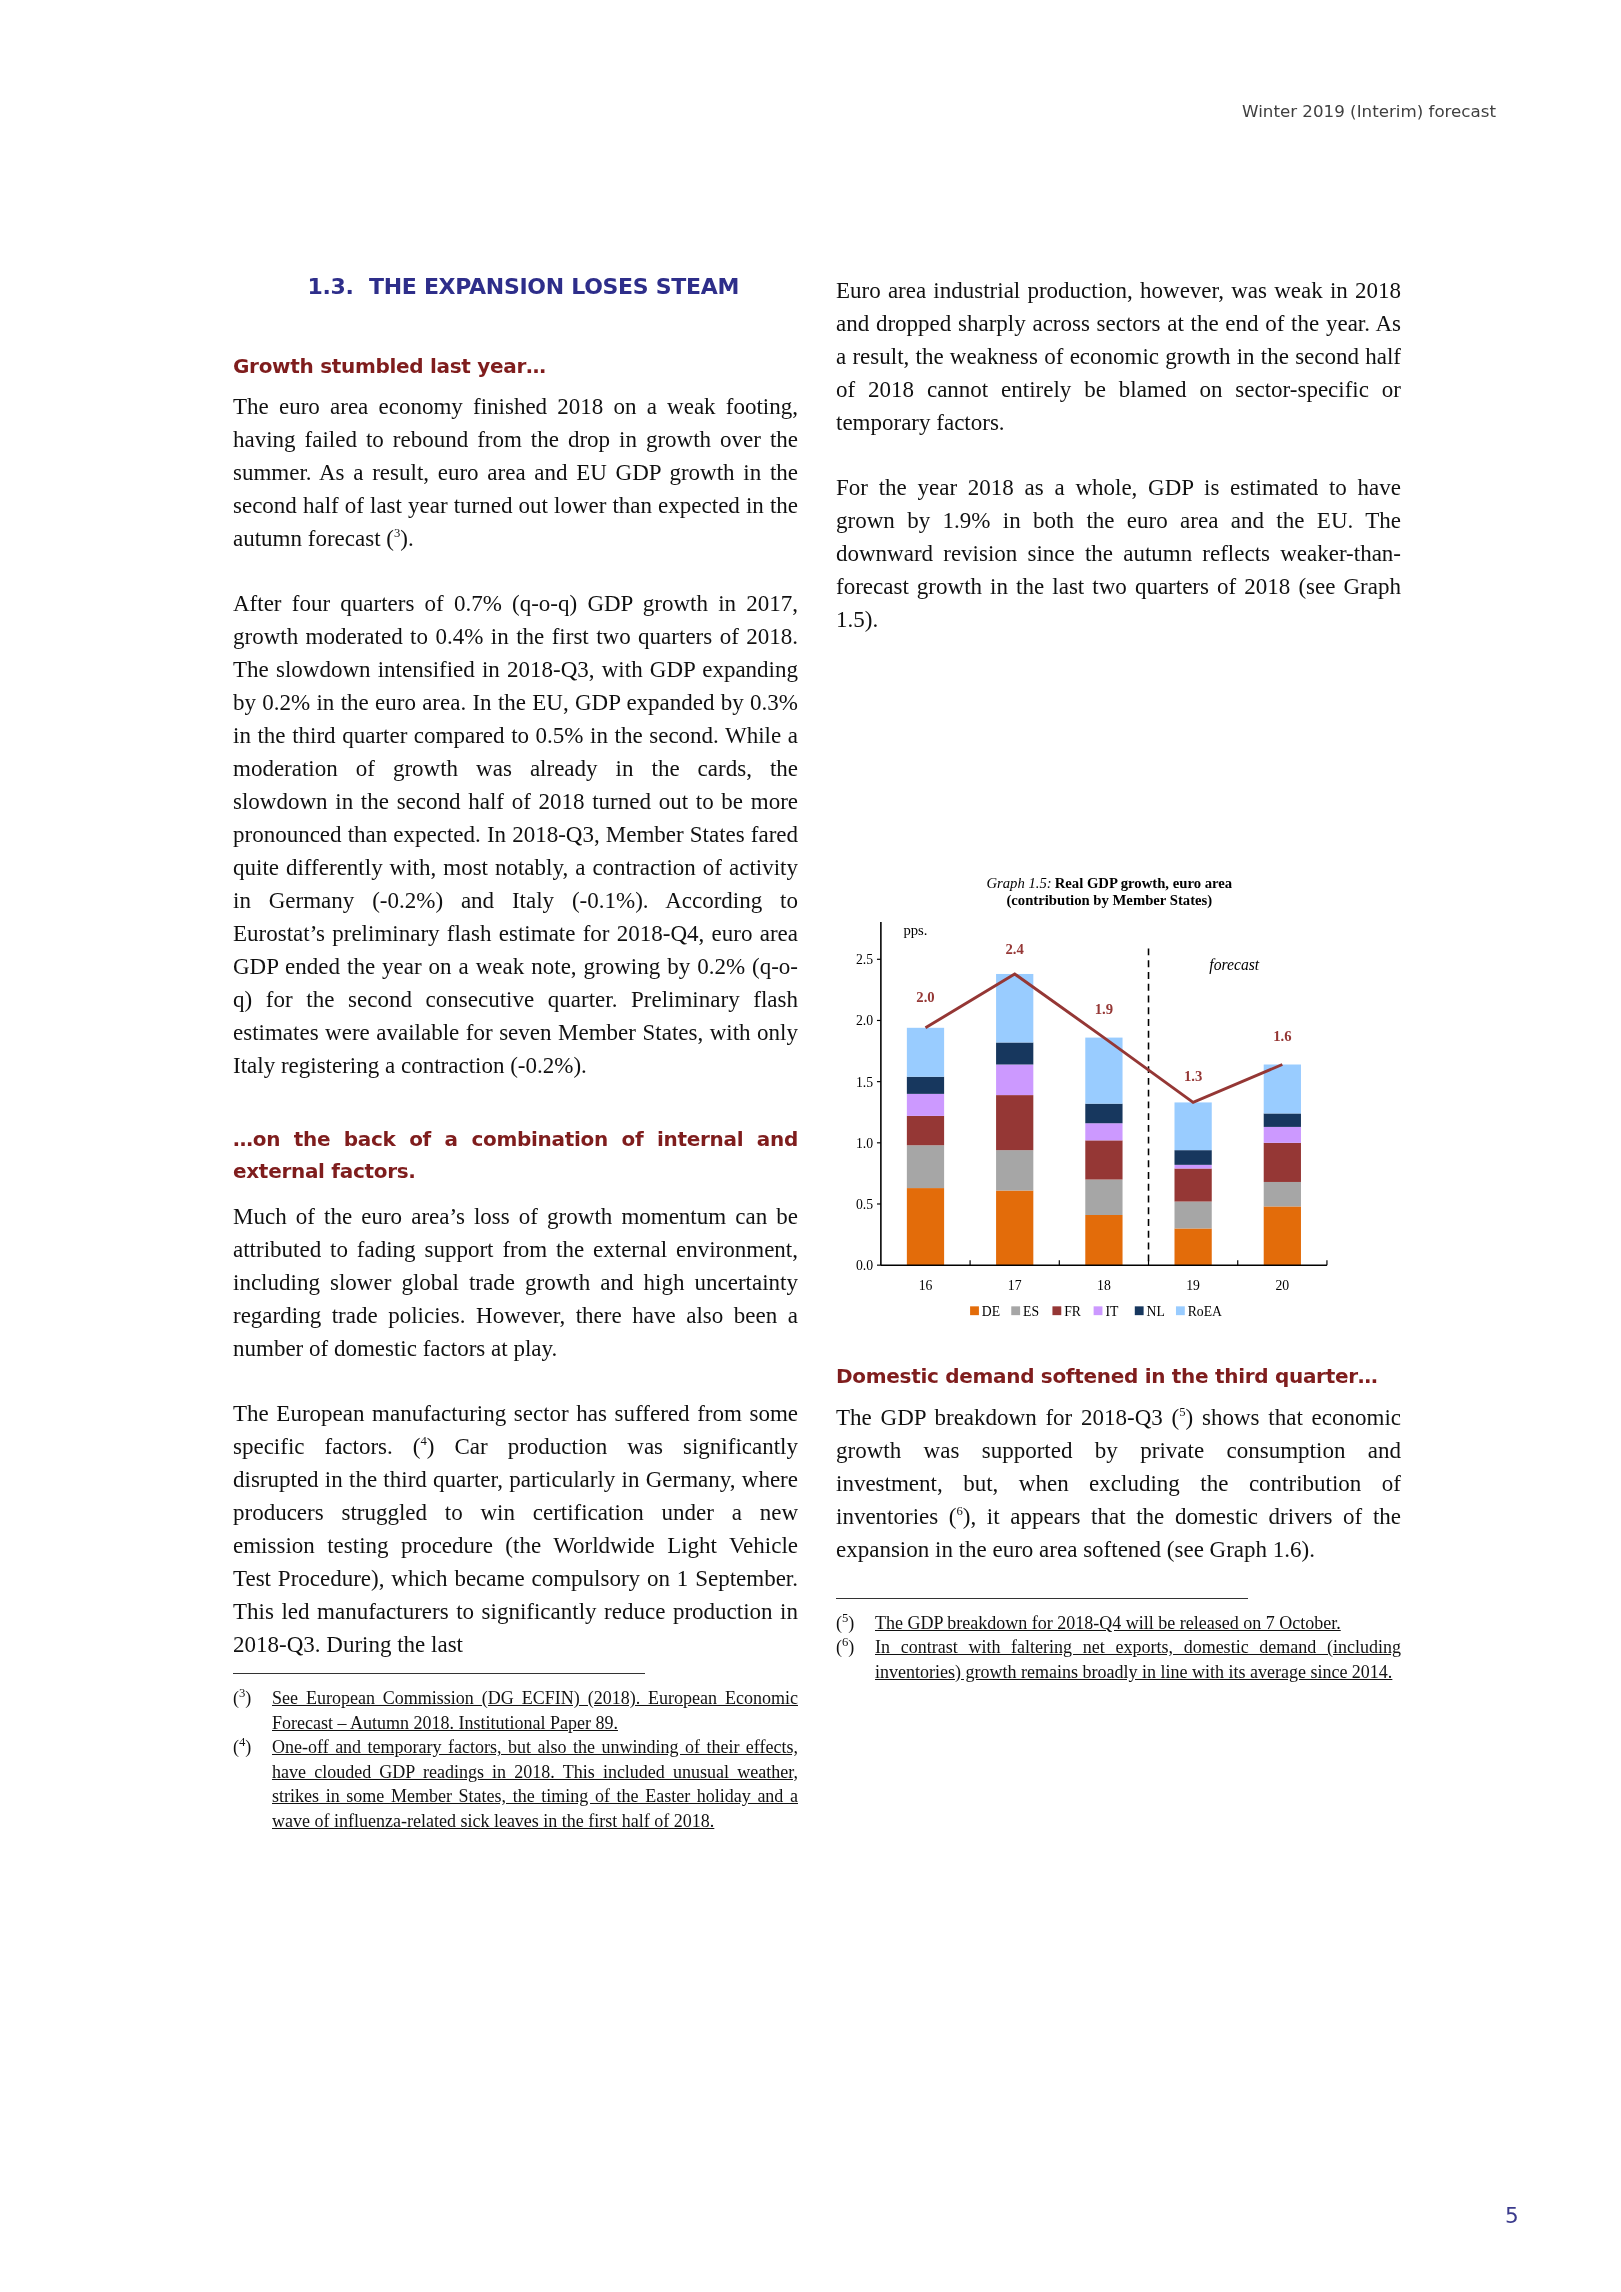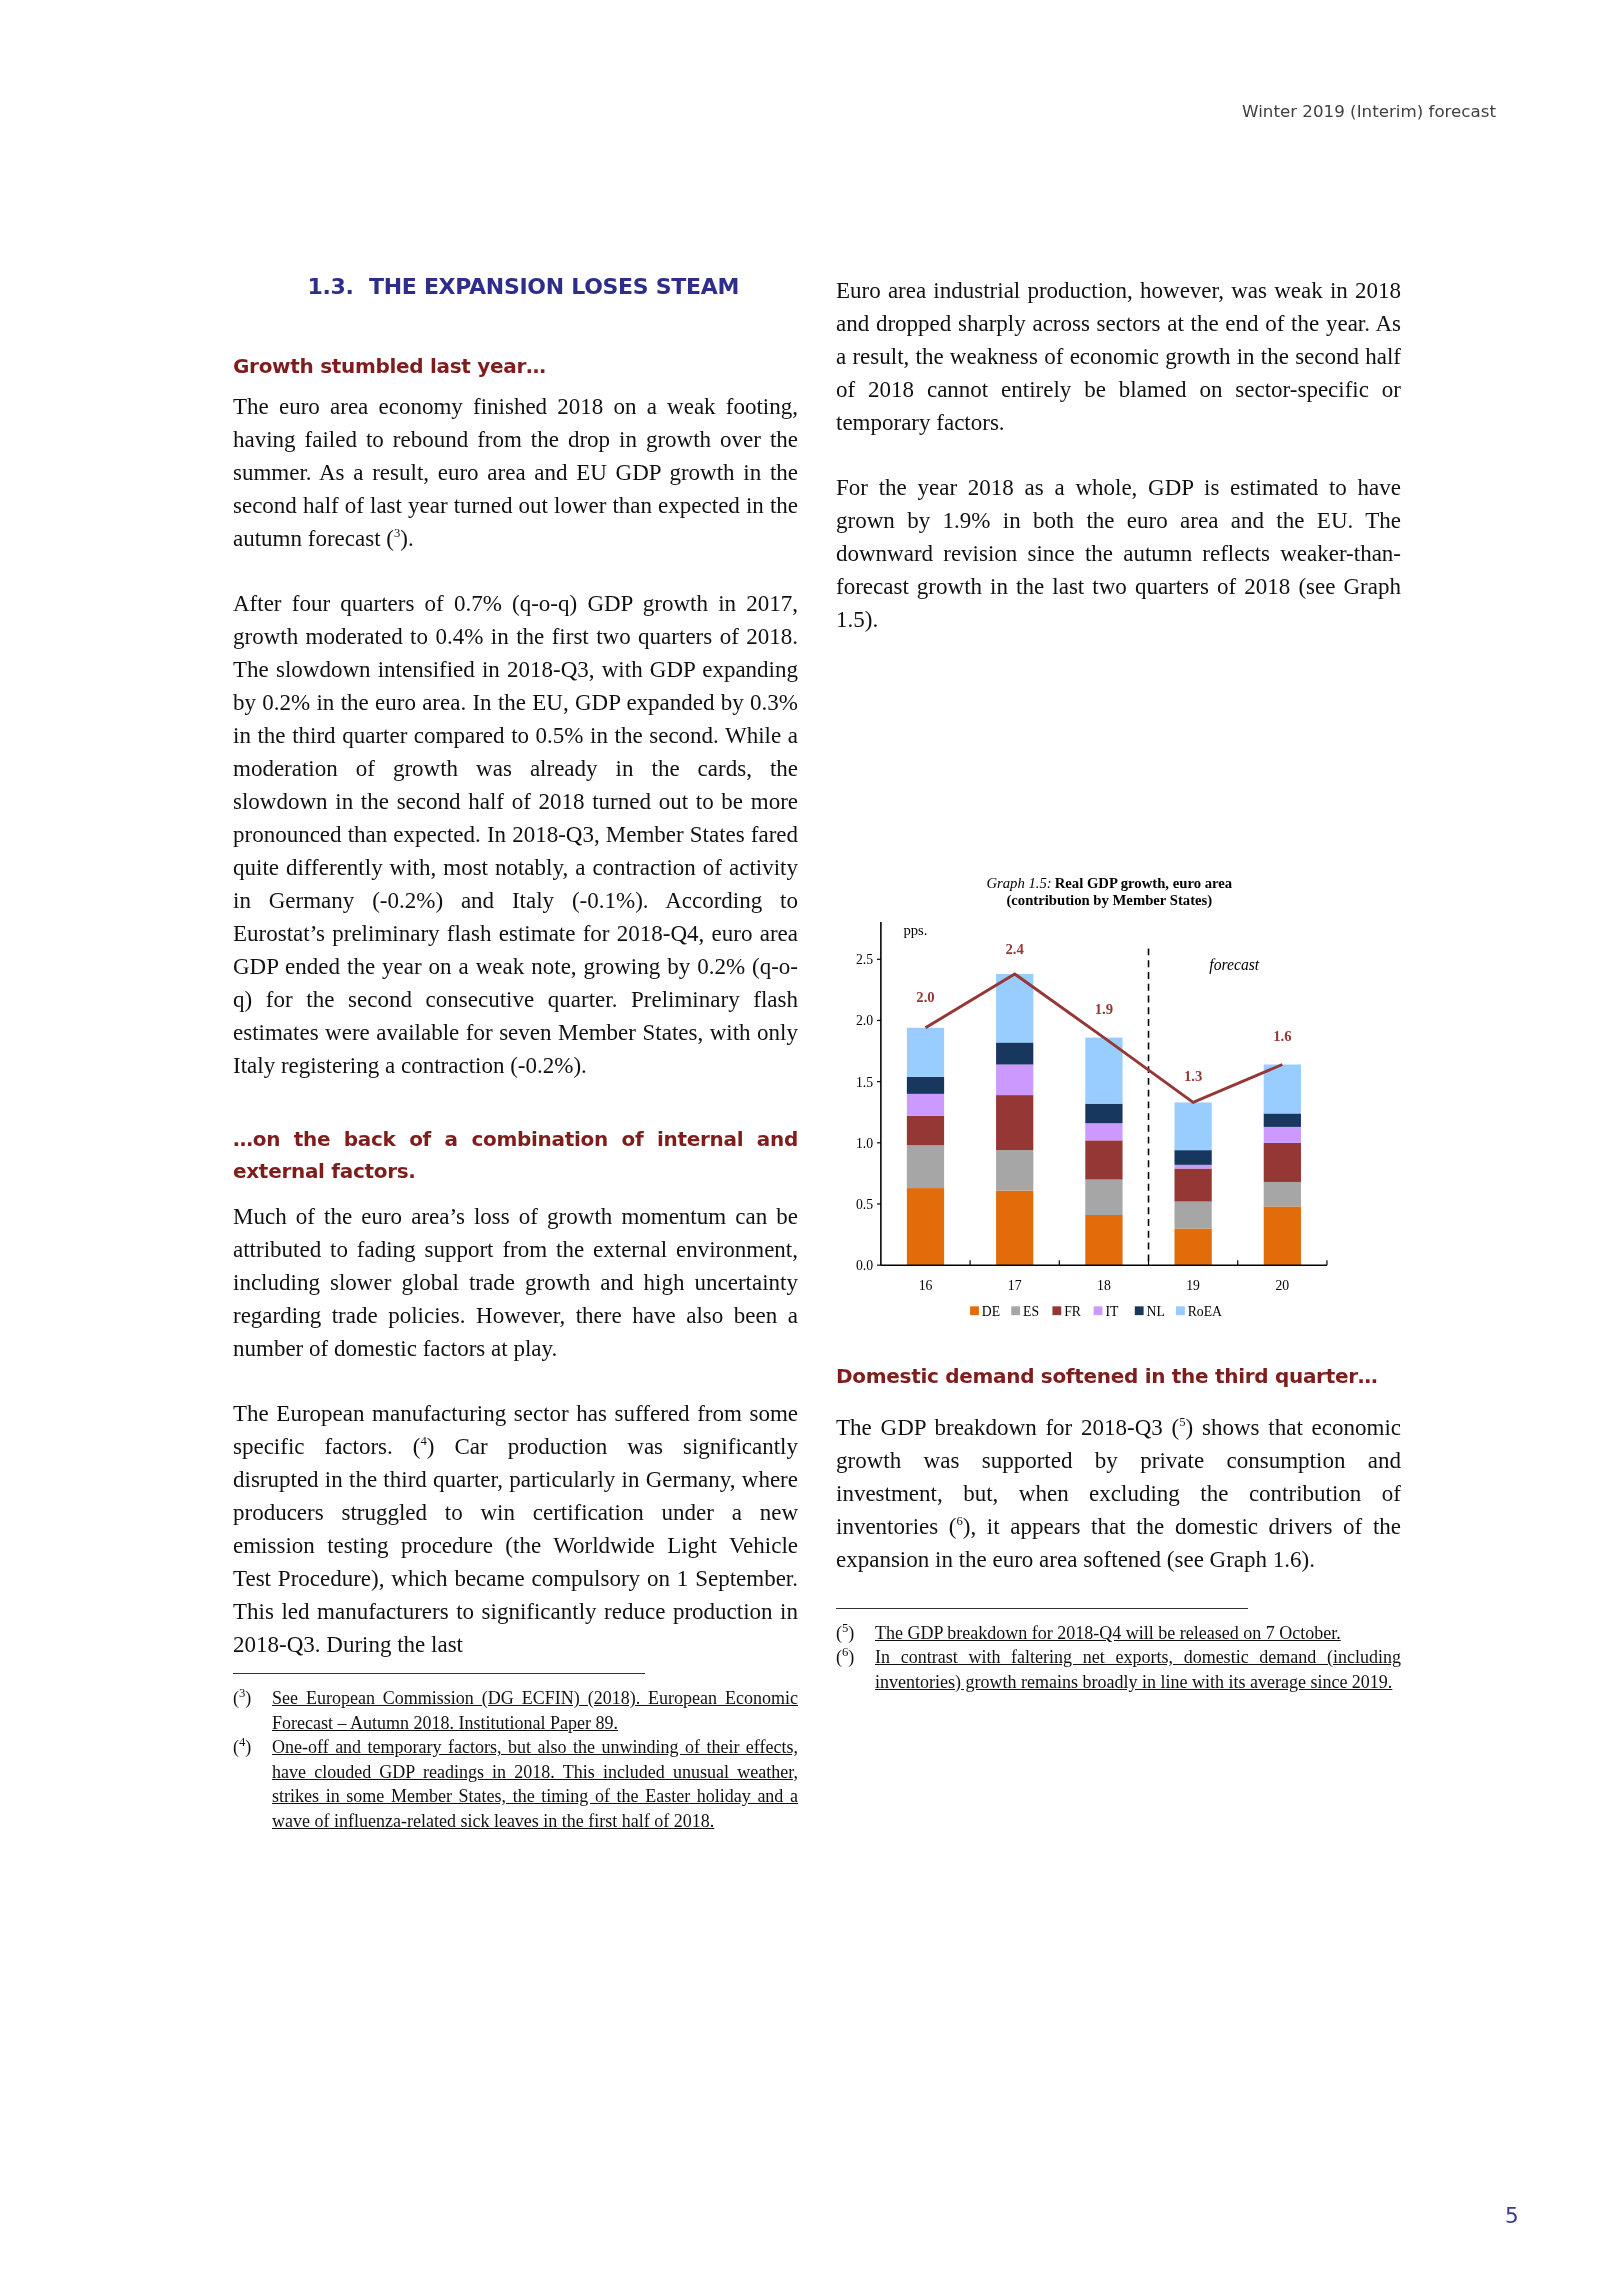--- a/index.html
+++ b/index.html
@@ -158,26 +158,26 @@
         <g>
           <rect x="358" y="447" width="9" height="9" fill="#99ccff"></rect>
           <text x="370" y="457" font-size="14">RoEA</text>
         </g>
       </g>
   </svg>
 </div>
 
 <div class="col right" style="top:1360px">
   <div class="subhead">Domestic demand softened in the third quarter…</div>
-  <p class="body" style="margin-top:19px"><span>The GDP breakdown for 2018-Q3 (</span><sup>5</sup><span>) shows that economic growth was supported by private consumption and investment, but, when excluding the contribution of inventories (</span><sup>6</sup><span>), it appears that the domestic drivers of the expansion in the euro area softened (see Graph 1.6).</span></p>
+  <p class="body" style="margin-top:9px"><span>The GDP breakdown for 2018-Q3 (</span><sup>5</sup><span>) shows that economic growth was supported by private consumption and investment, but, when excluding the contribution of inventories (</span><sup>6</sup><span>), it appears that the domestic drivers of the expansion in the euro area softened (see Graph 1.6).</span></p>
   <div class="fn-rule"></div>
   <div class="fn">
       <span class="mark">(<sup>5</sup>)</span>
       <span class="txt">The GDP breakdown for 2018-Q4 will be released on 7 October.</span>
     </div>
   <div class="fn">
       <span class="mark">(<sup>6</sup>)</span>
-      <span class="txt">In contrast with faltering net exports, domestic demand (including inventories) growth remains broadly in line with its average since 2019.</span>
+      <span class="txt">In contrast with faltering net exports, domestic demand (including inventories) growth remains broadly in line with its average since 2014.</span>
     </div>
 </div>
 
 <div class="pagenum">5</div>
 
 
 </body></html>

